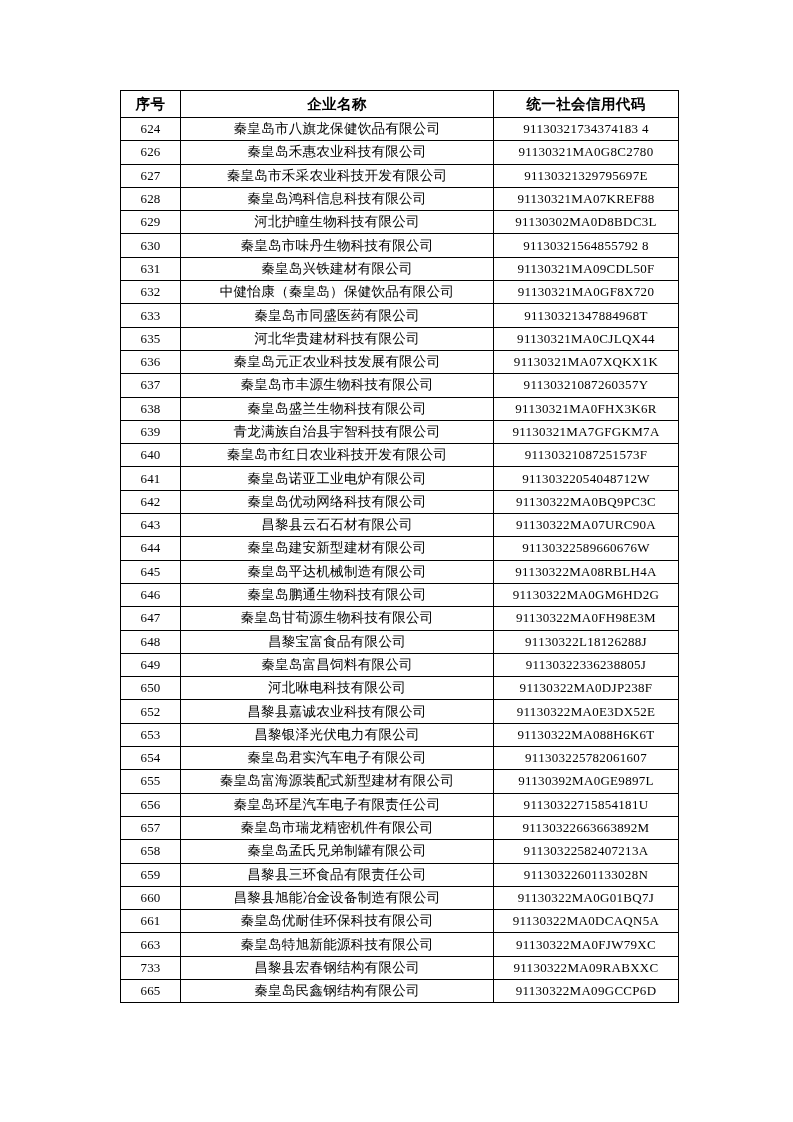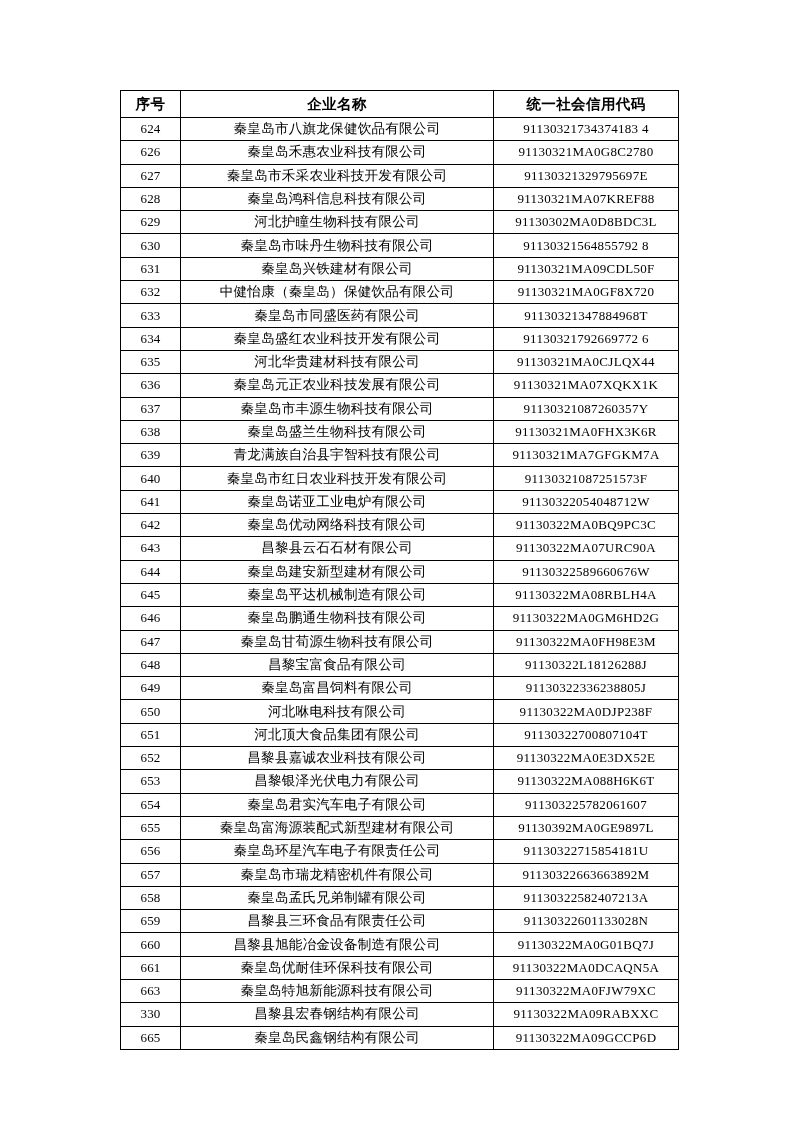--- a/index.html
+++ b/index.html
@@ -131,25 +131,20 @@
             <td class="seq">632</td>
             <td class="name">中健怡康（秦皇岛）保健饮品有限公司</td>
             <td class="code">91130321MA0GF8X720</td>
           </tr>
           <tr>
             <td class="seq">633</td>
             <td class="name">秦皇岛市同盛医药有限公司</td>
             <td class="code">91130321347884968T</td>
           </tr>
           <tr>
-            <td class="seq">634</td>
-            <td class="name">秦皇岛盛红农业科技开发有限公司</td>
-            <td class="code">91130321792669772 6</td>
-          </tr>
-          <tr>
             <td class="seq">635</td>
             <td class="name">河北华贵建材科技有限公司</td>
             <td class="code">91130321MA0CJLQX44</td>
           </tr>
           <tr>
             <td class="seq">636</td>
             <td class="name">秦皇岛元正农业科技发展有限公司</td>
             <td class="code">91130321MA07XQKX1K</td>
           </tr>
           <tr>
@@ -216,25 +211,20 @@
             <td class="seq">649</td>
             <td class="name">秦皇岛富昌饲料有限公司</td>
             <td class="code">91130322336238805J</td>
           </tr>
           <tr>
             <td class="seq">650</td>
             <td class="name">河北咻电科技有限公司</td>
             <td class="code">91130322MA0DJP238F</td>
           </tr>
           <tr>
-            <td class="seq">651</td>
-            <td class="name">河北顶大食品集团有限公司</td>
-            <td class="code">91130322700807104T</td>
-          </tr>
-          <tr>
             <td class="seq">652</td>
             <td class="name">昌黎县嘉诚农业科技有限公司</td>
             <td class="code">91130322MA0E3DX52E</td>
           </tr>
           <tr>
             <td class="seq">653</td>
             <td class="name">昌黎银泽光伏电力有限公司</td>
             <td class="code">91130322MA088H6K6T</td>
           </tr>
           <tr>
@@ -276,21 +266,21 @@
             <td class="seq">661</td>
             <td class="name">秦皇岛优耐佳环保科技有限公司</td>
             <td class="code">91130322MA0DCAQN5A</td>
           </tr>
           <tr>
             <td class="seq">663</td>
             <td class="name">秦皇岛特旭新能源科技有限公司</td>
             <td class="code">91130322MA0FJW79XC</td>
           </tr>
           <tr>
-            <td class="seq">330</td>
+            <td class="seq">733</td>
             <td class="name">昌黎县宏春钢结构有限公司</td>
             <td class="code">91130322MA09RABXXC</td>
           </tr>
           <tr>
             <td class="seq">665</td>
             <td class="name">秦皇岛民鑫钢结构有限公司</td>
             <td class="code">91130322MA09GCCP6D</td>
           </tr>
         </tbody>
     </table>

